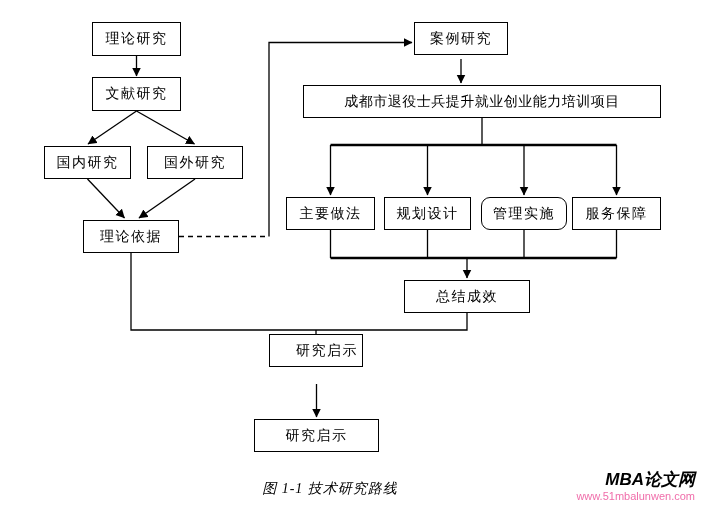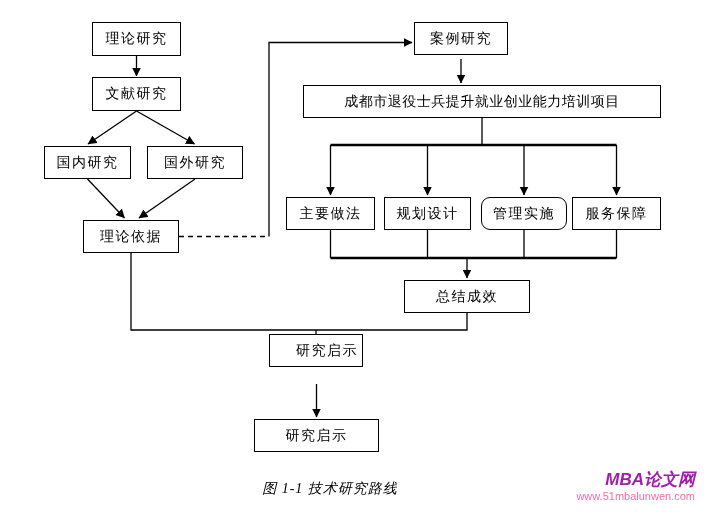--- a/index.html
+++ b/index.html
@@ -31,21 +31,21 @@
   .n-outlook    {left:254px; top:419px; width:125px; height:33px;}
 
   .caption{
     position:absolute;left:0;top:480px;width:660px;text-align:center;
     font-size:14px;letter-spacing:1px;font-style:italic;
   }
   .watermark{
     position:absolute;right:10px;top:469px;text-align:right;
     font-family:"Liberation Sans","DejaVu Sans",sans-serif;line-height:1.25;
   }
-  .wm-name{font-weight:bold;font-style:italic;font-size:17px;color:#a21caf;}
+  .wm-name{font-weight:bold;font-style:italic;font-size:17px;color:#000000;}
   .wm-url{font-size:11px;color:#f06daa;cursor:pointer;}
 </style>
 </head>
 <body>
 
 <div class="stage">
 
   <svg class="wires" viewBox="0 0 705 512" xmlns="http://www.w3.org/2000/svg">
     <defs>
       <marker id="arr" markerUnits="userSpaceOnUse" markerWidth="10" markerHeight="10" refX="8.5" refY="4.5" orient="auto">

